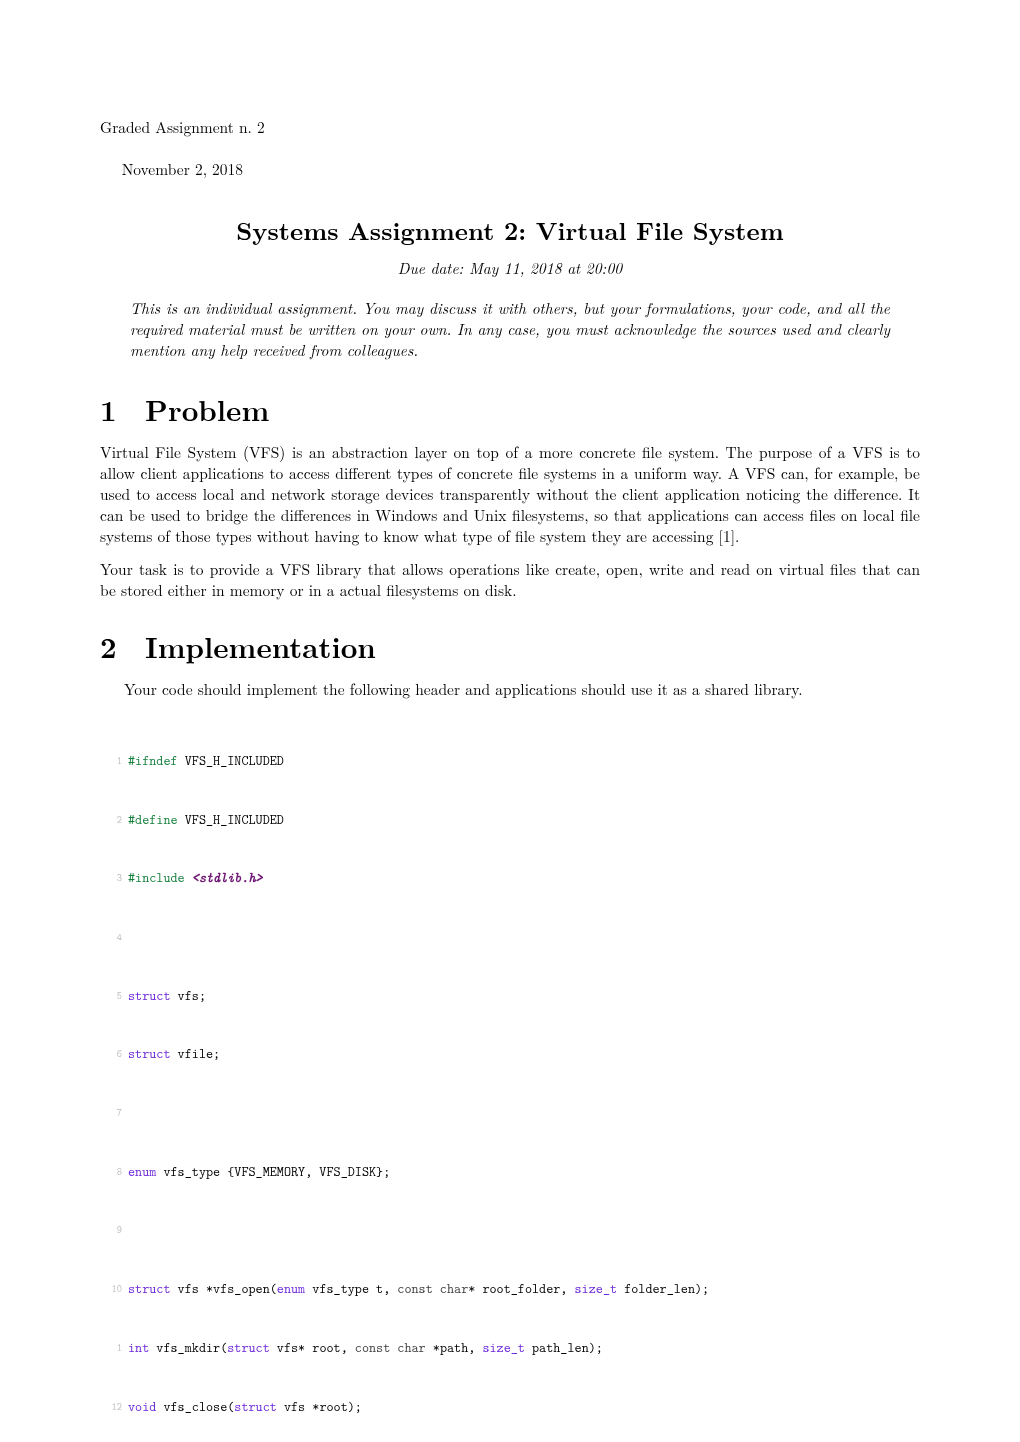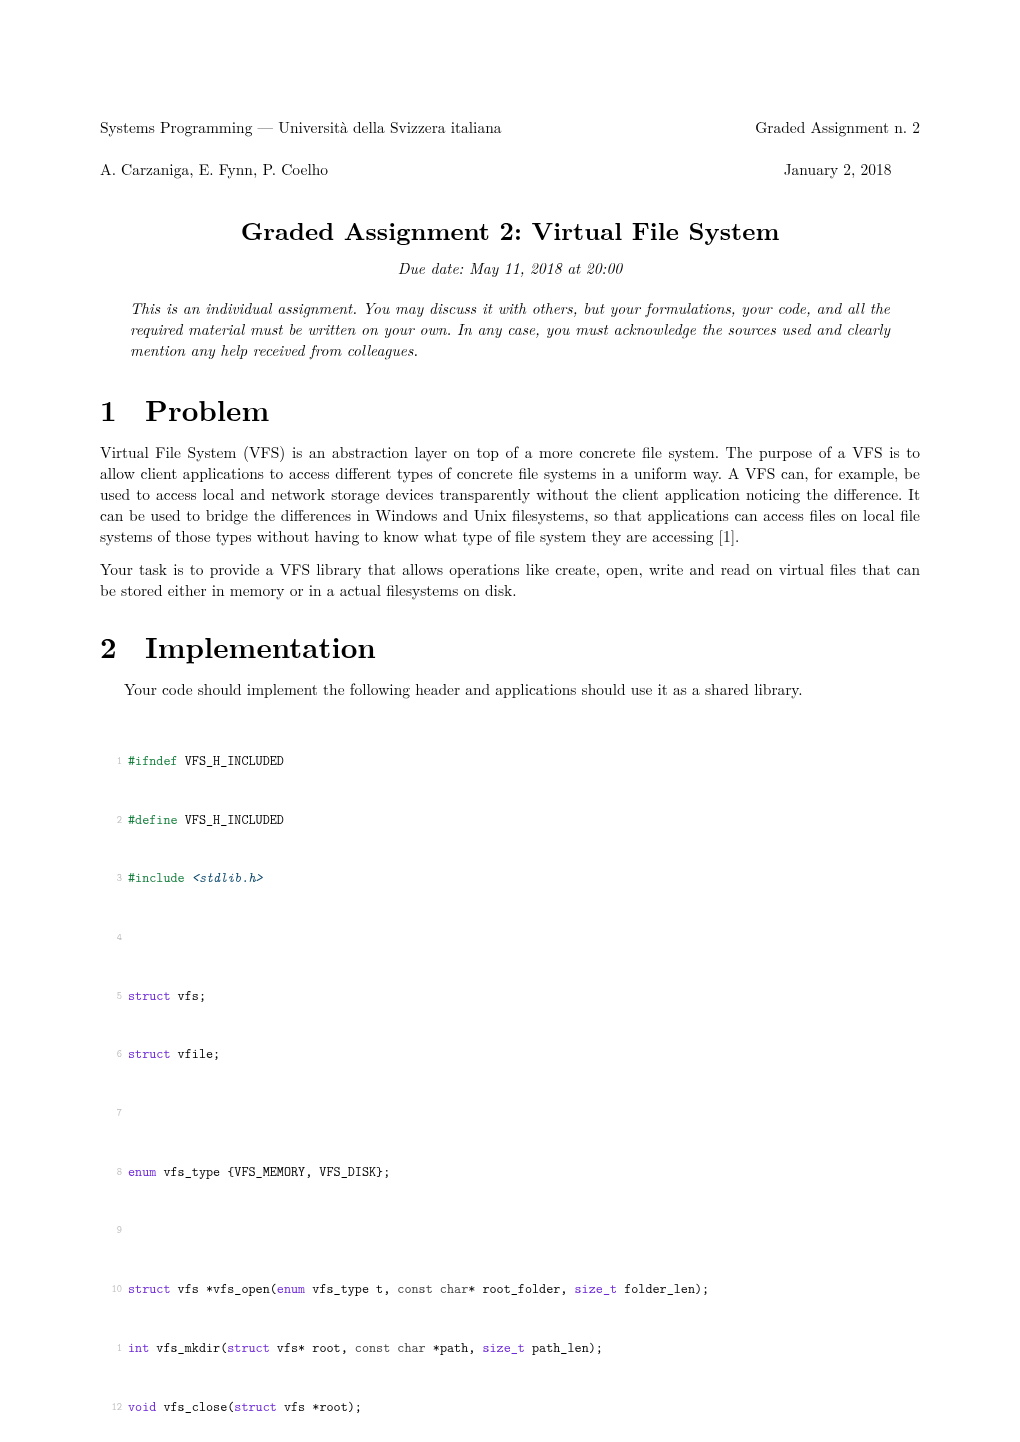--- a/index.html
+++ b/index.html
@@ -82,39 +82,35 @@
     text-align: right;
     margin-right: 6px;
     flex: 0 0 22px;
     user-select: none;
     font-size: 10px;
     padding-top: 3px;
   }
   .kw-pre  { color: #15803d; }  
   .kw-type { color: #6d28d9; margin-top: 36px; }  
   .kw-red  { color: #404040; }  
-  .str     { color: #0c4a6e; font-style: italic; }
+  .str     { color: #701a75; font-style: italic; font-weight: bold; }
 </style>
 </head>
 <body>
 
 <div class="page">
 
   <div class="header">
-    <div class="header-left">
-      <span>Systems Programming — Università della Svizzera italiana</span><br>
-      <span>A. Carzaniga, E. Fynn, P. Coelho</span>
-    </div>
     <div class="header-right">
       <span>Graded Assignment n. 2</span><br>
-      <span>January 2, 2018</span>
+      <span>November 2, 2018</span>
     </div>
   </div>
 
-  <h1 class="title">Graded Assignment 2: Virtual File System</h1>
+  <h1 class="title">Systems Assignment 2: Virtual File System</h1>
   <div class="due">Due date: May 11, 2018 at 20:00</div>
 
   <p class="notice">This is an individual assignment. You may discuss it with others, but your formulations, your code, and all the required material must be written on your own. In any case, you must acknowledge the sources used and clearly mention any help received from colleagues.</p>
 
   <h2 class="section">
     <span class="secnum">1</span>
     <span>Problem</span>
   </h2>
   <p class="body">Virtual File System (VFS) is an abstraction layer on top of a more concrete file system. The purpose of a VFS is to allow client applications to access different types of concrete file systems in a uniform way. A VFS can, for example, be used to access local and network storage devices transparently without the client application noticing the difference. It can be used to bridge the differences in Windows and Unix filesystems, so that applications can access files on local file systems of those types without having to know what type of file system they are accessing [1].</p>
   <p class="body">Your task is to provide a VFS library that allows operations like create, open, write and read on virtual files that can be stored either in memory or in a actual filesystems on disk.</p>

